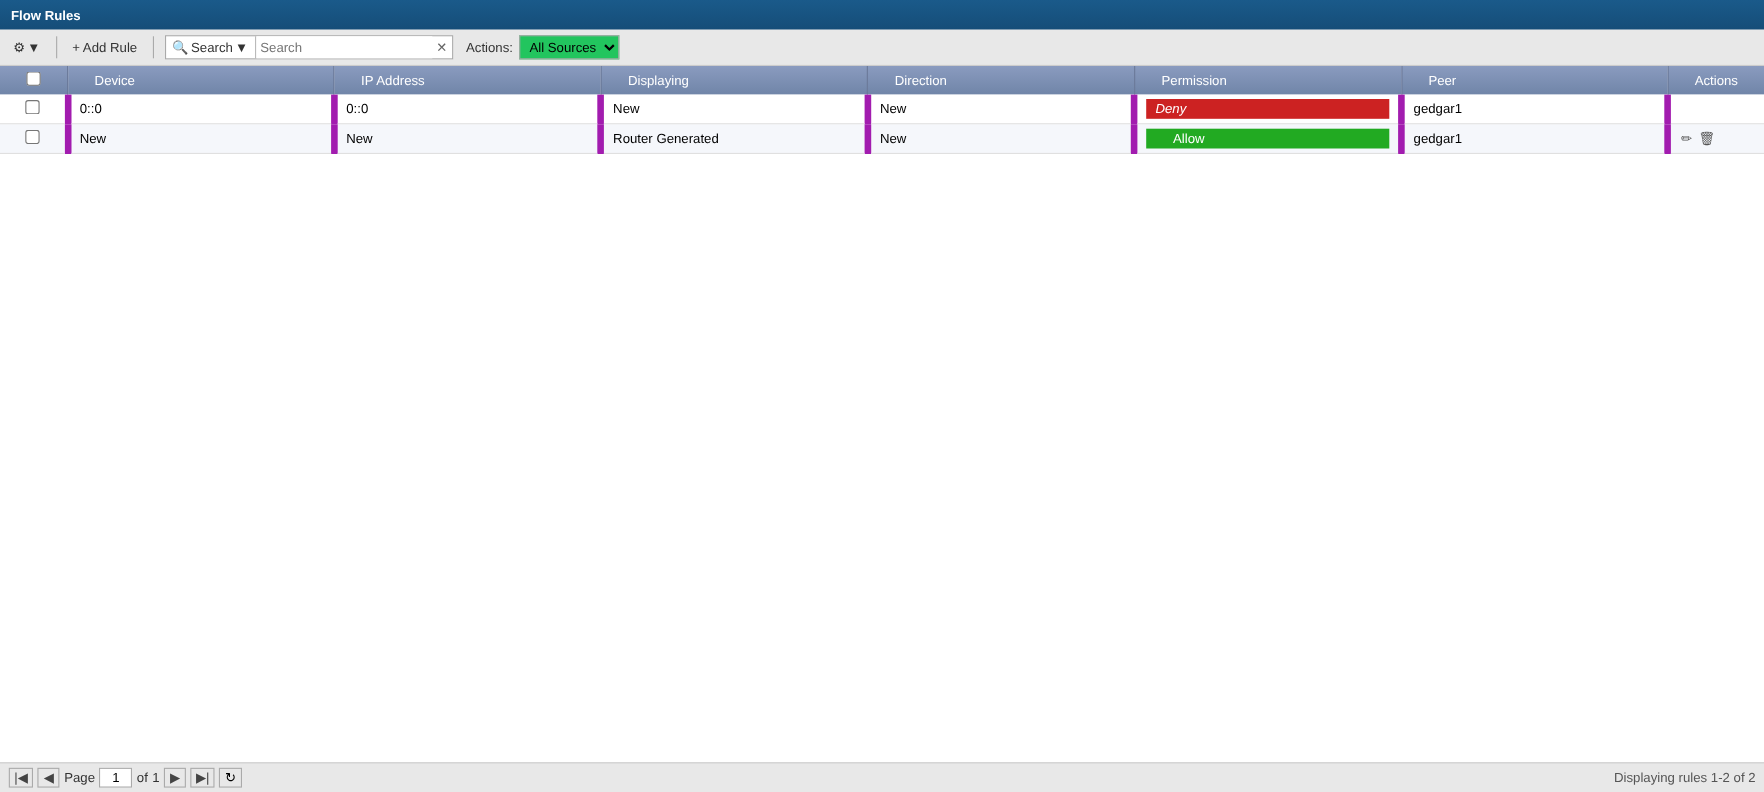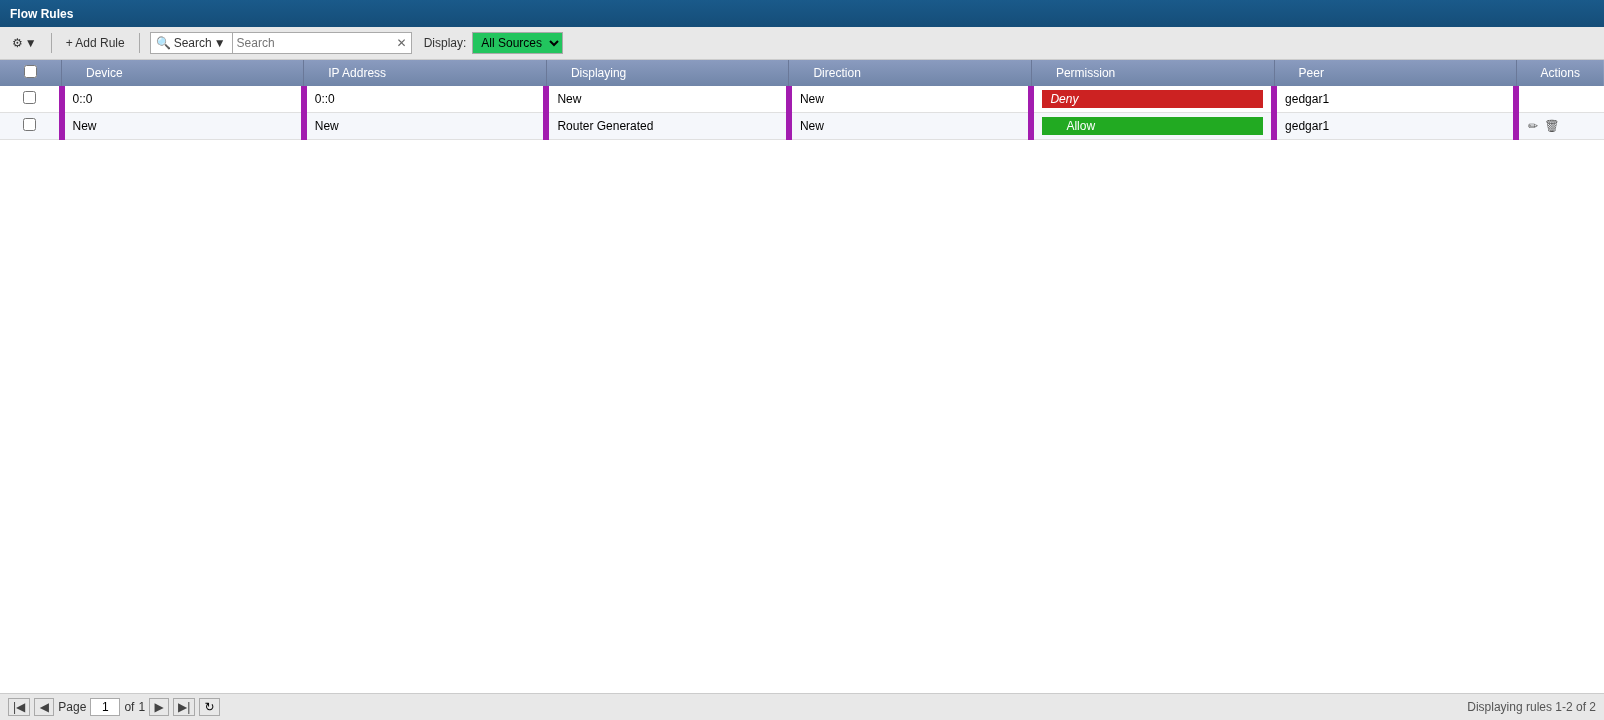--- a/index.html
+++ b/index.html
@@ -165,21 +165,21 @@
     <button class="search-label-btn">
       <span>🔍</span>
       <span>Search</span>
       <span>▼</span>
     </button>
     <input type="text" class="search-input" value="" placeholder="Search" style="">
     <button class="search-clear">
       <span>✕</span>
     </button>
   </div>
-  <span class="display-label">Display:</span>
+  <span class="display-label">Actions:</span>
   <select class="sources-select">
     <option>All Sources</option>
     <option>Source 1</option>
     <option>Source 2</option>
   </select>
 </div>
 
 <div id="table-container">
   <table>
     <thead>

